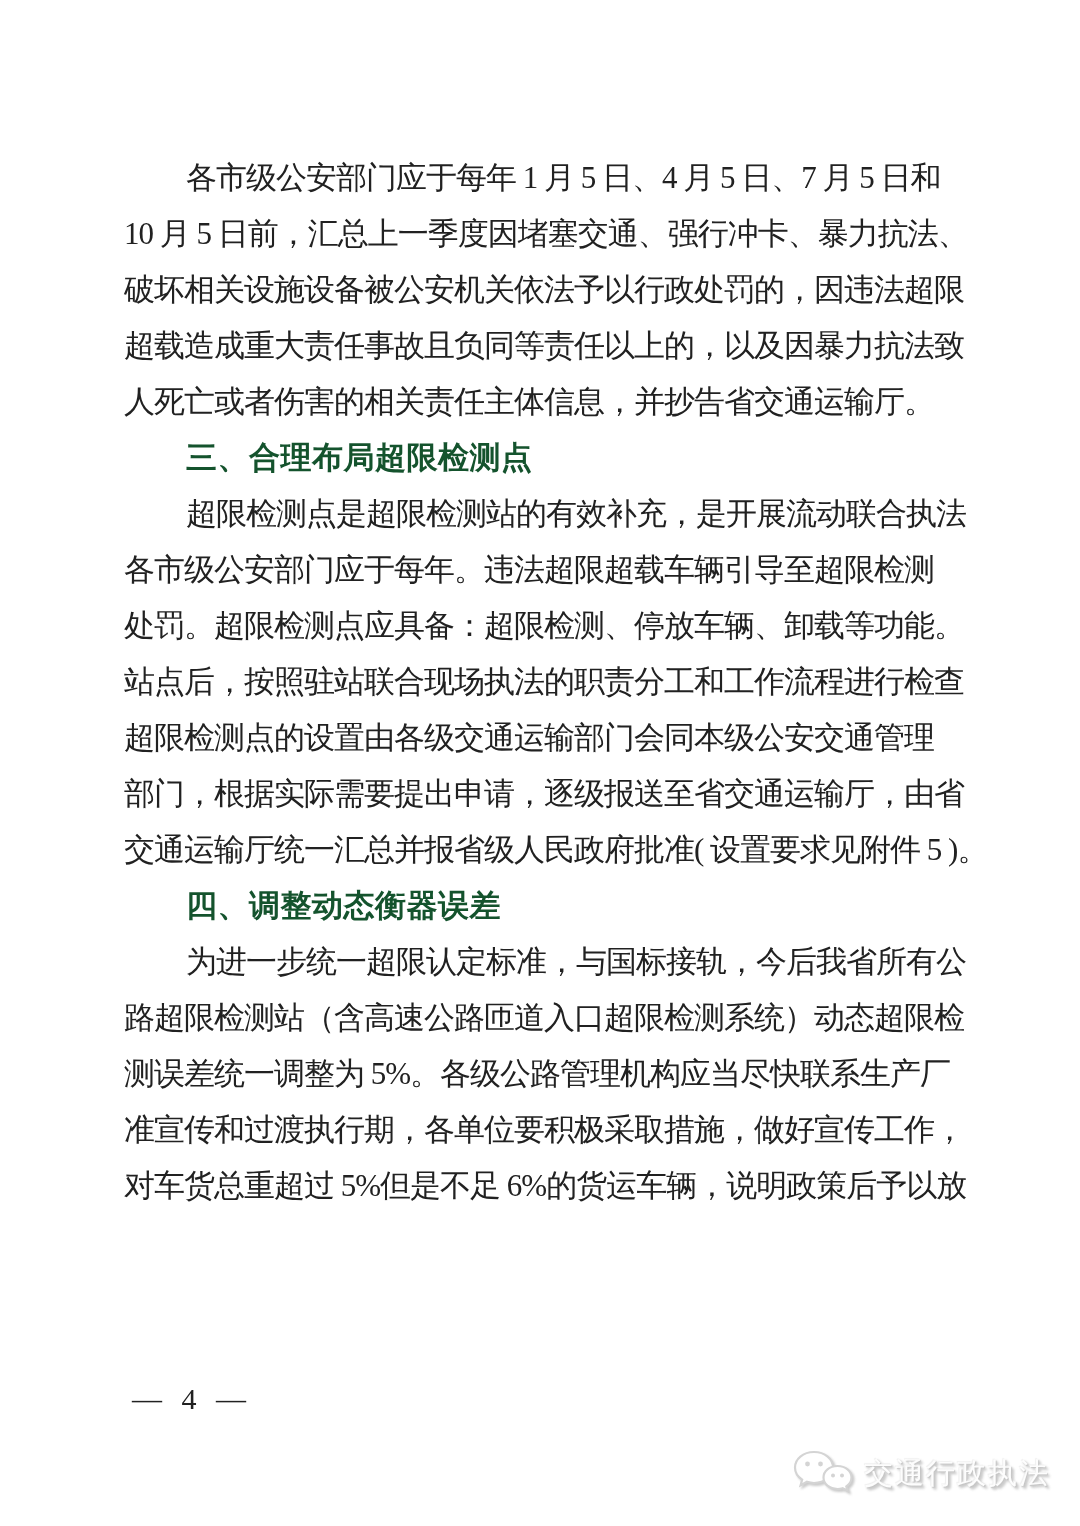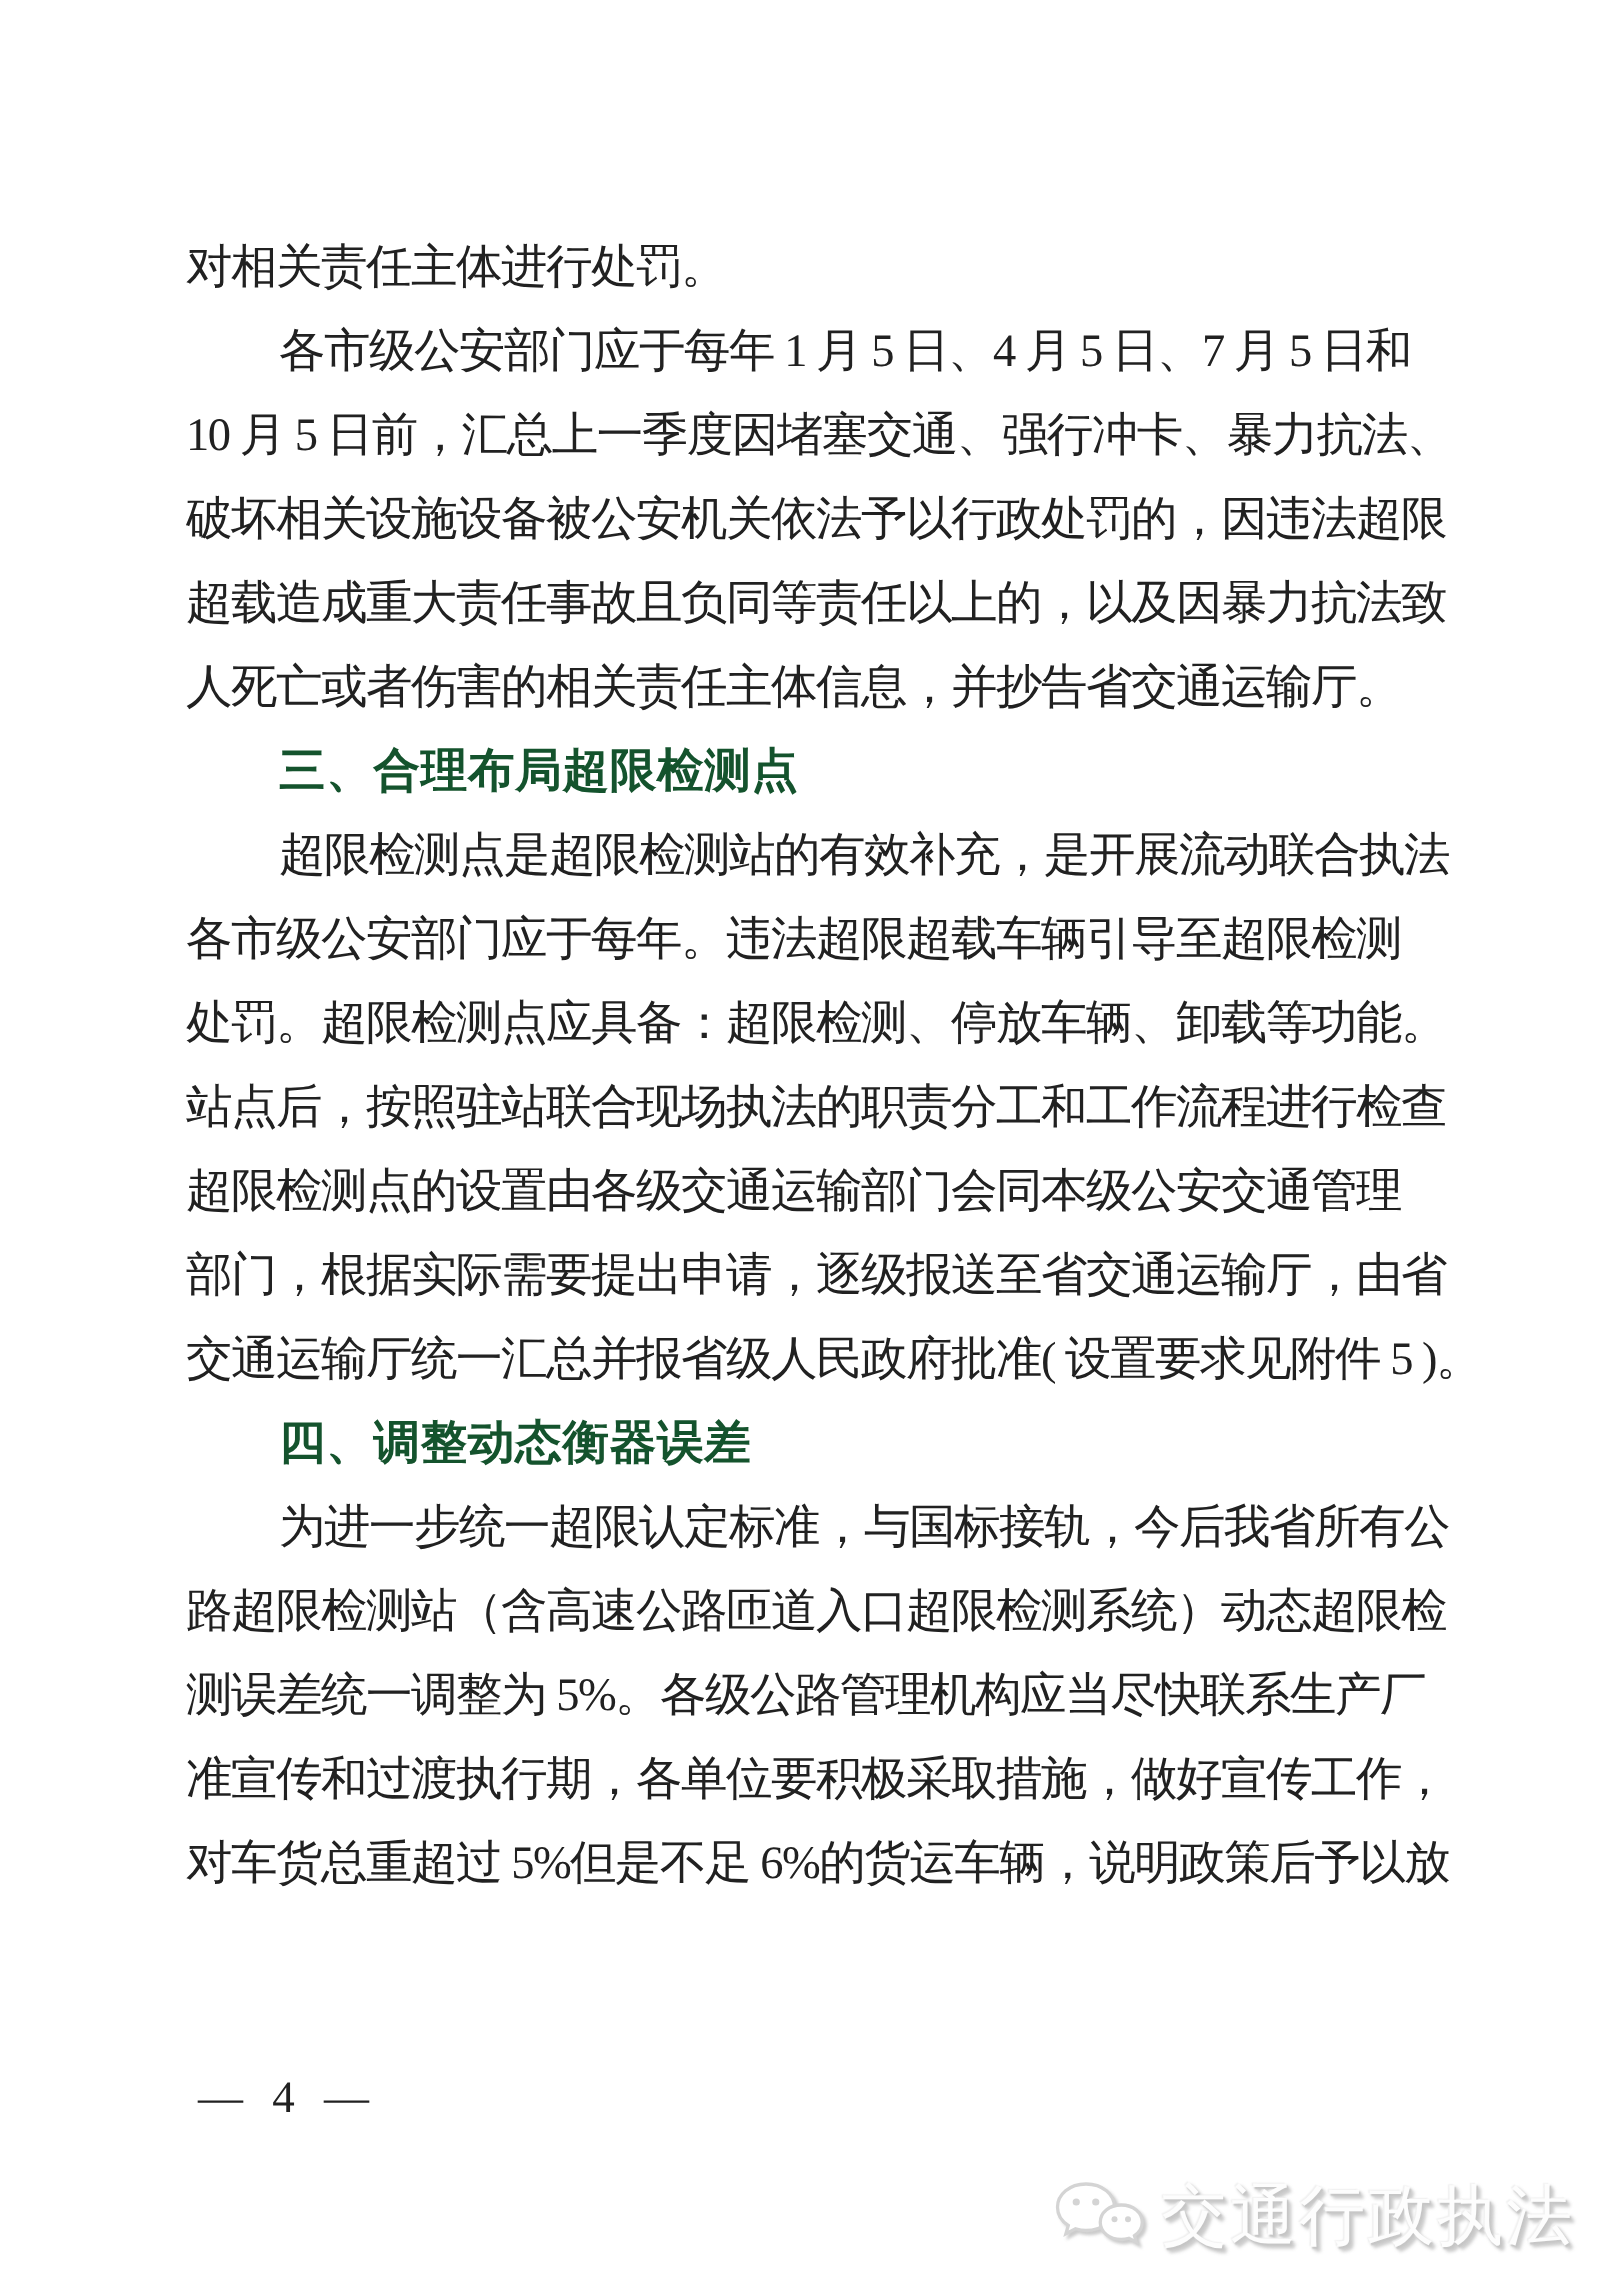--- a/index.html
+++ b/index.html
@@ -52,38 +52,37 @@
     position: absolute;
     right: 30px;
     top: 1448px;
     display: flex;
     align-items: center;
     gap: 10px;
     filter: drop-shadow(2px 2px 1px rgba(140,140,140,0.45));
   }
   .watermark-label {
     font-family: "Liberation Sans", "DejaVu Sans", sans-serif;
-    font-size: 44px;
+    font-size: 29px;
     font-weight: 400;
     color: #fdfdfd;
     letter-spacing: 2px;
     text-shadow: 1px 1px 1px #c6c6c6, -1px -1px 1px #f0f0f0;
     white-space: nowrap;
   }
   .wechat-icon-svg {
     display: block;
   }
 </style>
 </head>
 <body>
 
 <div class="page">
 
   <div class="content">
-    <div class="line">对相关责任主体进行处罚。</div>
     <div class="line indent">各市级公安部门应于每年 1 月 5 日、4 月 5 日、7 月 5 日和</div>
     <div class="line">10 月 5 日前，汇总上一季度因堵塞交通、强行冲卡、暴力抗法、</div>
     <div class="line">破坏相关设施设备被公安机关依法予以行政处罚的，因违法超限</div>
     <div class="line">超载造成重大责任事故且负同等责任以上的，以及因暴力抗法致</div>
     <div class="line">人死亡或者伤害的相关责任主体信息，并抄告省交通运输厅。</div>
     <div class="line indent heading">三、合理布局超限检测点</div>
     <div class="line indent">超限检测点是超限检测站的有效补充，是开展流动联合执法</div>
     <div class="line">各市级公安部门应于每年。违法超限超载车辆引导至超限检测</div>
     <div class="line">处罚。超限检测点应具备：超限检测、停放车辆、卸载等功能。</div>
     <div class="line">站点后，按照驻站联合现场执法的职责分工和工作流程进行检查</div>

